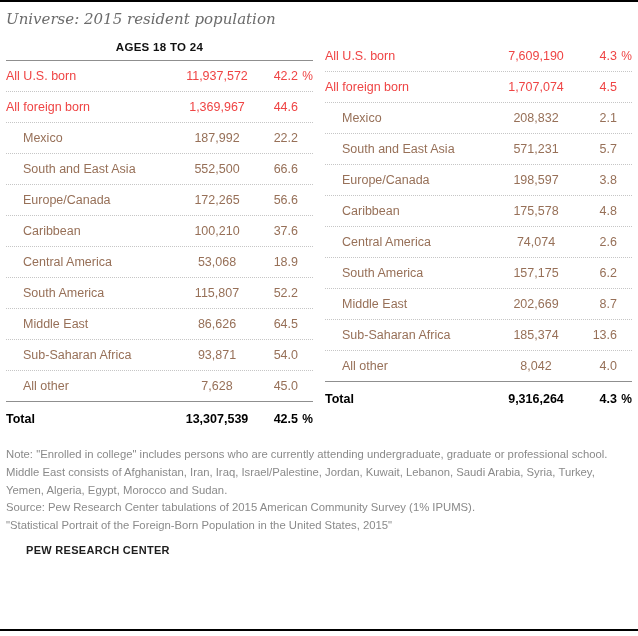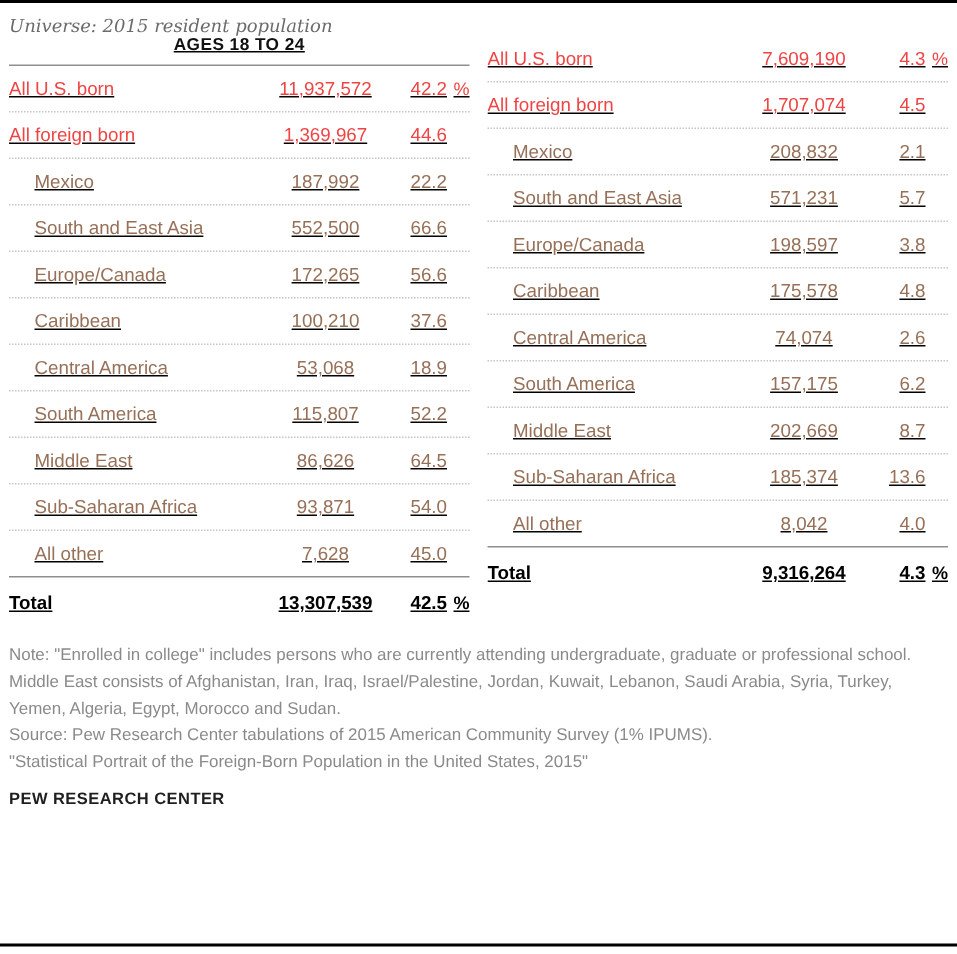--- a/index.html
+++ b/index.html
@@ -25,24 +25,24 @@
     font-size: 10.5px; letter-spacing: 0.4px; color: #2e2e2e;
   }
   .title {
     margin-top: 9px;
     font-size: 17.5px; font-weight: bold; color: #141414;
     line-height: 26px; letter-spacing: -0.1px;
   }
   .subtitle {
     margin-top: 8px;
     font-family: "DejaVu Serif", serif; font-style: italic;
-    font-size: 12px; color: #6b6b6b;
-  }
-
-  .tables { display: flex; gap: 12px; text-decoration: underline; }
+    font-size: 15px; color: #6b6b6b;
+  }
+
+  .tables { margin-top: 13px; display: flex; gap: 12px; }
   .panel { flex: 1 1 0; min-width: 0; }
   .panel-header {
     text-align: center; font-weight: bold; font-size: 11.5px;
     letter-spacing: 0.3px; color: #111;
     padding-bottom: 7px; border-bottom: 1px solid var(--rule-solid, #8f8f8f);
   }
   .row {
     display: flex; align-items: center;
     height: 30px; font-size: 12.5px; color: #ef4444;
   }
@@ -57,21 +57,21 @@
   .cell-value { flex: 0 0 86px; text-align: center; white-space: nowrap; }
   .cell-rate  { flex: 0 0 38px; text-align: right; white-space: nowrap; }
   .cell-pct   { flex: 0 0 15px; text-align: right; white-space: nowrap; font-size: 12px; }
 
   .notes {
     margin-top: 10px;
     font-size: 11.3px; line-height: 17.8px; color: #8a8a8a;
   }
   .brand {
     margin-top: 9px;
-    font-size: 11px; font-weight: bold; letter-spacing: 0.3px; color: #1f1f1f;
+    font-size: 11px; font-weight: bold; letter-spacing: 0.3px; color: #1f1f1f; margin-left: 20px;
   }
 </style>
 </head>
 <body>
 
 <div class="frame">
   <div class="rule-top"></div>
 
   <div class="content">
 

